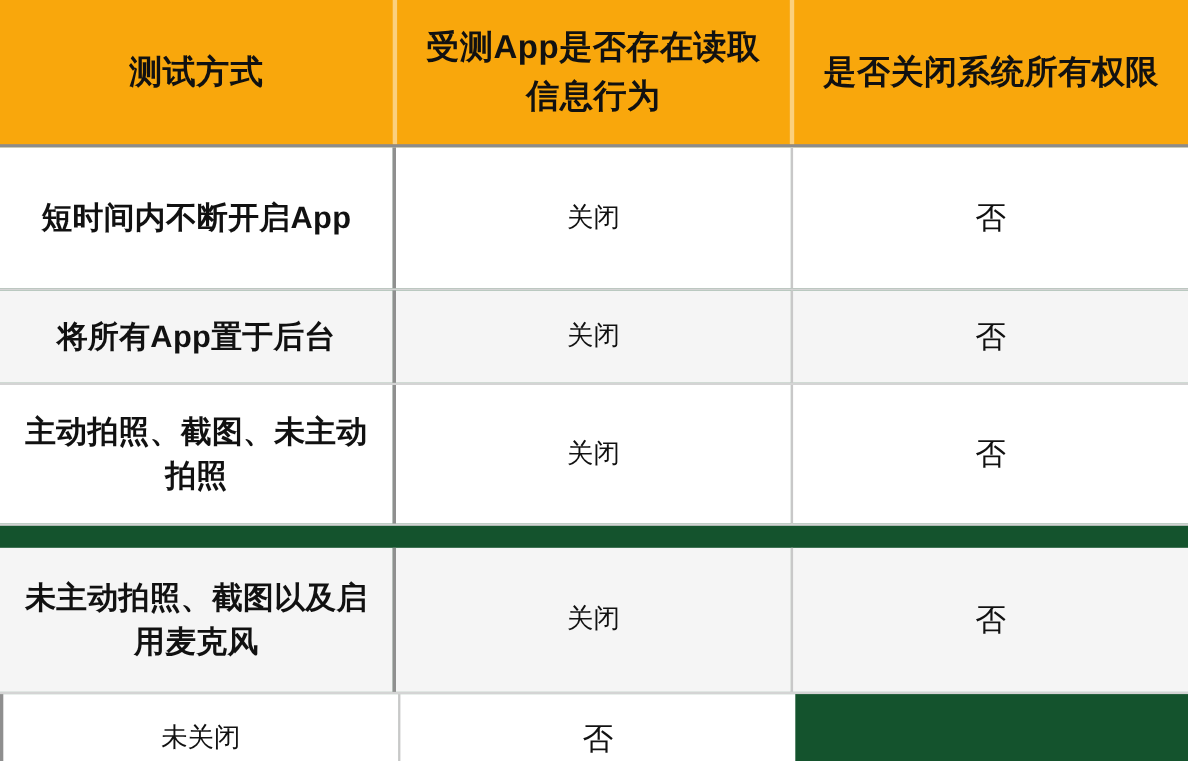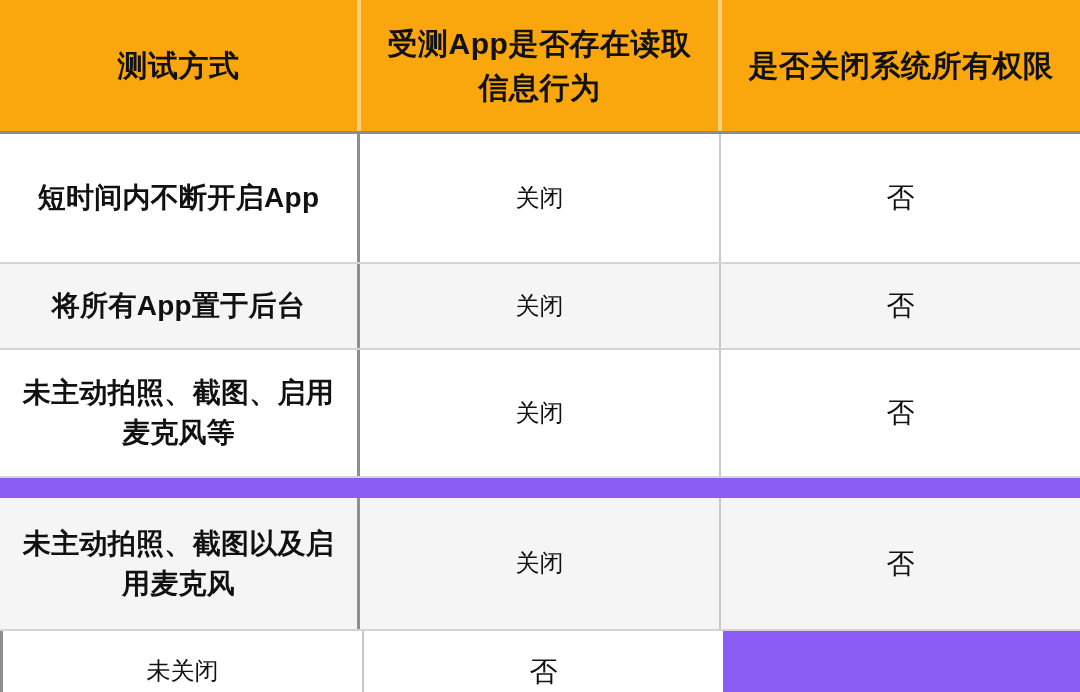--- a/index.html
+++ b/index.html
@@ -10,21 +10,21 @@
     background: #ffffff;
     font-family: "Liberation Sans", "DejaVu Sans", sans-serif;
     overflow: hidden;
   }
 
   #table-root {
     width: 1080px;
     height: 692px;
     display: flex;
     flex-direction: column;
-    background: #8b5cf6;
+    background: #14532d;
   }
 
   
   .thead {
     height: 134px;
     flex: 0 0 134px;
     display: flex;
     background: #F9A70C;
     border-bottom: 3px solid #8c8c8c;
   }
@@ -112,21 +112,21 @@
       <div class="td c3">否</div>
     </div>
 
     <div class="tr r2">
       <div class="td c1 shaded">将所有App置于后台</div>
       <div class="td c2 shaded">关闭</div>
       <div class="td c3 shaded">否</div>
     </div>
 
     <div class="tr r3">
-      <div class="td c1">未主动拍照、截图、启用麦克风等</div>
+      <div class="td c1">主动拍照、截图、未主动拍照</div>
       <div class="td c2">关闭</div>
       <div class="td c3">否</div>
     </div>
 
     <div class="tr r4">
       <div class="td c1 shaded">未主动拍照、截图以及启用麦克风</div>
       <div class="td c2 shaded">关闭</div>
       <div class="td c3 shaded">否</div>
     </div>
 

